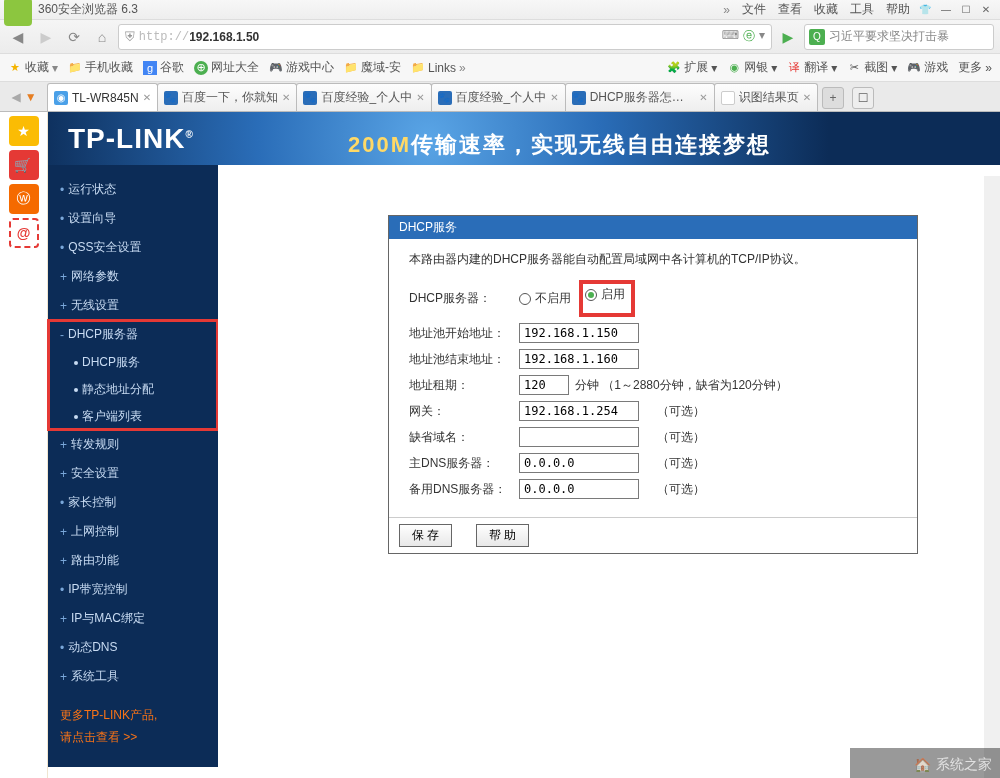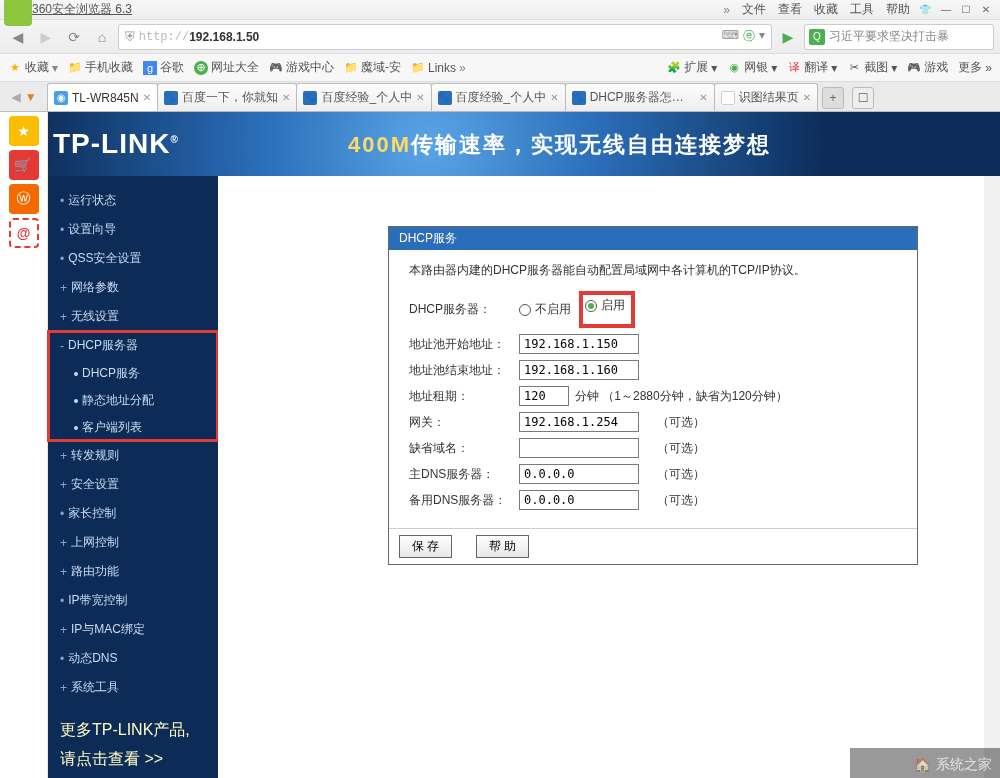--- a/index.html
+++ b/index.html
@@ -1,21 +1,21 @@
 <!DOCTYPE html>
 <html><head>
 <meta charset="utf-8">
 <style>
 * { margin: 0; padding: 0; box-sizing: border-box; font-family: "Microsoft YaHei", Arial, sans-serif; }
 body { width: 1000px; height: 778px; background: #fff; overflow: hidden; font-size: 12px; }
 
 
 .sys-bar { height: 20px; background: linear-gradient(#f7f7f7,#eee); display:flex; align-items:center; padding:0 4px; border-bottom:1px solid #ddd; }
 .sys-bar .avatar { width:28px; height:28px; background:#8cc63f; border-radius:4px; margin-top:4px; }
-.sys-bar .title { color:#555;text-decoration:underline; }
+.sys-bar .title { margin-left:6px; color:#555; }
 .sys-bar .spacer { flex:1; }
 .sys-bar .menu-item { margin:0 6px; color:#555; }
 .sys-bar .win-btn { width:16px; height:14px; margin:0 2px; display:inline-flex; align-items:center; justify-content:center; color:#666; font-size:10px;}
 
 
 .url-bar { height:34px; background:linear-gradient(#f5f5f5,#ececec); display:flex; align-items:center; padding:0 6px; gap:4px; border-bottom:1px solid #ddd;}
 .nav-btn { width:24px; height:24px; display:flex; align-items:center; justify-content:center; color:#888; border-radius:3px; font-size:14px;}
 .url-input-wrap { flex:1; height:26px; border:1px solid #ccc; border-radius:3px; background:#fff; display:flex; align-items:center; padding:0 6px; }
 .url-shield { color:#999; margin-right:4px; font-size:13px;}
 .url-prefix { color:#bbb;font-family:Liberation Mono, monospace; }
@@ -45,35 +45,35 @@
 
 .page { display:flex; height:666px; }
 .side-strip { width:48px; background:#fff; border-right:1px solid #f0e5d0; display:flex; flex-direction:column; align-items:center; padding-top:4px; gap:4px;}
 .side-strip .chip { width:30px; height:30px; border-radius:4px; display:flex; align-items:center; justify-content:center; font-size:14px;}
 .chip.star{background:#fbbc04;color:#fff;}
 .chip.cart{background:#e53935;color:#fff;}
 .chip.weibo{background:#f56a00;color:#fff;}
 .chip.at{border:2px dashed #e53935;color:#e53935;font-weight:bold;background:#fff;}
 
 .router { flex:1; position:relative; background:#fff; }
-.banner { height:64px; background: radial-gradient(circle at 40% 50%, #5aa5e6 0%, #2a6db8 30%, #0c2c57 70%); display:flex; align-items:center; padding-left:5px; position:relative; overflow:hidden;}
+.banner { height:53px; background: radial-gradient(circle at 40% 50%, #5aa5e6 0%, #2a6db8 30%, #0c2c57 70%); display:flex; align-items:center; padding-left:20px; position:relative; overflow:hidden;}
 .logo { color:#fff; font-size:28px; font-weight:bold; letter-spacing:1px; font-family:Arial;}
 .logo sup{font-size:10px;}
 .banner-text { position:absolute; left:300px; top:18px; color:#e9cf6a; font-size:22px; font-weight:bold; letter-spacing:2px;}
 .banner-text .gold{color:#ffd966;}
 .banner-text .white{color:#fff;}
 
 .router-body { display:flex; height:calc(100% - 64px);}
 .sidebar { width:170px; background:#0c2c57; color:#c8dbf2; padding:10px 0;}
 .sb-item { padding:6px 12px; font-size:12px; cursor:pointer; display:flex; align-items:center; gap:4px;}
 .sb-item .bullet{color:#7aa7d9;}
 .sb-sub { padding:5px 12px 5px 26px; font-size:12px; display:flex; align-items:center; gap:4px;}
 .sb-sub .dot{width:4px;height:4px;background:#c8dbf2;border-radius:50%;}
 .sb-highlight { outline:3px solid #e53935; outline-offset:-2px;}
-.sb-more { padding:14px 12px; font-size:16px; color:#fef9c3; line-height:1.8;}
+.sb-more { padding:14px 12px; font-size:12px; color:#f97316; line-height:1.8;}
 
 .content { flex:1; padding:50px 0 0 170px; background:#fff; }
 .panel { width:530px; border:1px solid #666; }
 .panel-title { background:#2a6db8; color:#fff; padding:3px 10px; font-size:12px;}
 .panel-body { padding:12px 20px; font-size:12px; color:#333; }
 .panel-desc { color:#333; margin-bottom:12px; }
 .form-row { display:flex; align-items:center; margin:6px 0; }
 .form-label { width:110px; color:#333; }
 .form-val input[type=text]{ border:1px solid #7a7a7a; padding:2px 4px; font-size:12px; width:120px; font-family:monospace;}
 .radio-wrap{display:flex;align-items:center;gap:4px;}
@@ -217,21 +217,21 @@
   <div class="side-strip">
     <div class="chip star">★</div>
     <div class="chip cart">🛒</div>
     <div class="chip weibo">ⓦ</div>
     <div class="chip at">@</div>
   </div>
 
   <div class="router">
     <div class="banner">
       <span class="logo"><span>TP-LINK</span><sup>®</sup></span>
-      <span class="banner-text"><span class="gold">400M</span><span class="white">传输速率，实现无线自由连接梦想</span></span>
+      <span class="banner-text"><span class="gold">200M</span><span class="white">传输速率，实现无线自由连接梦想</span></span>
     </div>
 
     <div class="router-body">
       <div class="sidebar">
         <div class="sb-item">
             <span class="bullet">•</span>
             <span>运行状态</span>
           </div>
         <div class="sb-item">
             <span class="bullet">•</span>

